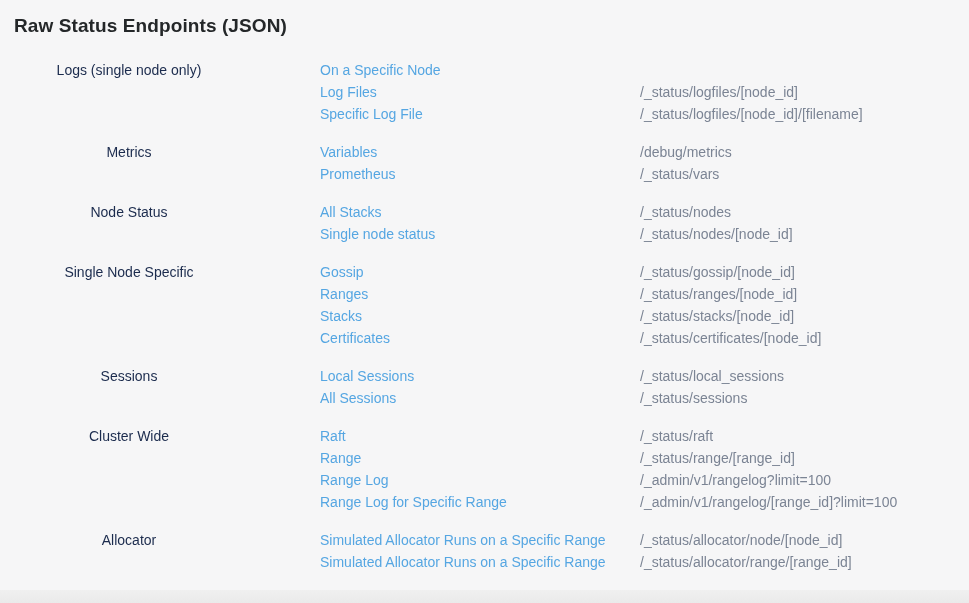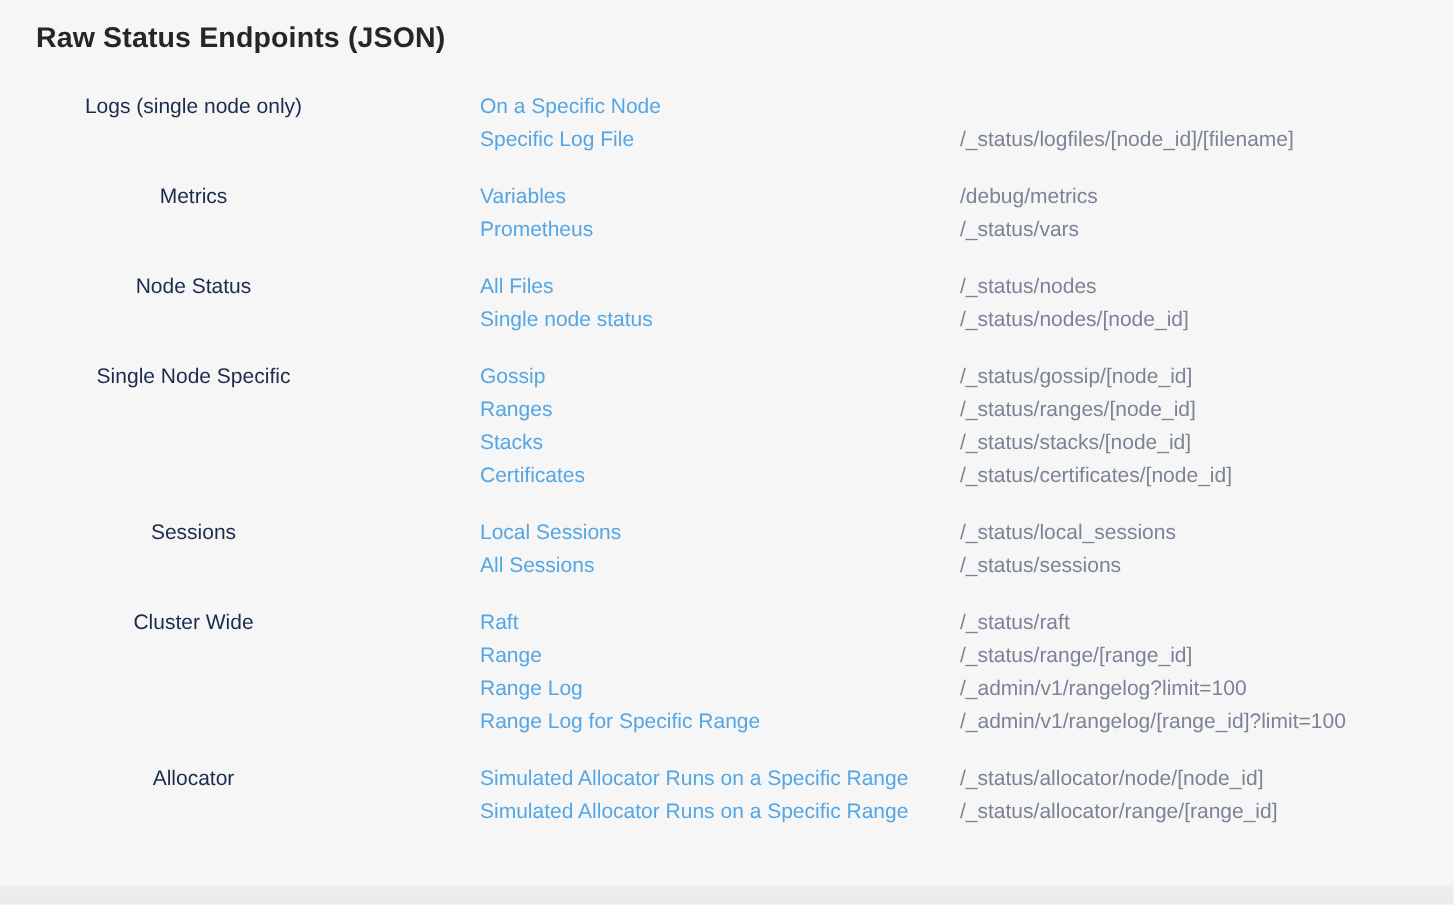--- a/index.html
+++ b/index.html
@@ -14,21 +14,21 @@
   html, body { margin: 0; padding: 0; }
   body {
     width: 969px;
     height: 603px;
     background: var(--bg);
     font-family: "Liberation Sans", sans-serif;
     overflow: hidden;
     position: relative;
   }
   .page-title {
-    padding: 13px 0 0 24px;
+    padding: 13px 0 0 14px;
     font-size: 19px;
     line-height: 26px;
     font-weight: 600;
     color: var(--title);
     letter-spacing: 0.1px;
   }
   .endpoints-list {
     margin-top: 20px;
   }
   .section {
@@ -76,20 +76,24 @@
 <div class="page-title">Raw Status Endpoints (JSON)</div>
 
 <div class="endpoints-list">
     <div class="section">
       <div class="category">Logs (single node only)</div>
       <div class="rows">
         <div class="row">
           <a class="link" href="#">On a Specific Node</a>
         </div>
         <div class="row">
+          <a class="link" href="#">Log Files</a>
+          <div class="path">/_status/logfiles/[node_id]</div>
+        </div>
+        <div class="row">
           <a class="link" href="#">Specific Log File</a>
           <div class="path">/_status/logfiles/[node_id]/[filename]</div>
         </div>
       </div>
     </div>
     <div class="section">
       <div class="category">Metrics</div>
       <div class="rows">
         <div class="row">
           <a class="link" href="#">Variables</a>
@@ -98,21 +102,21 @@
         <div class="row">
           <a class="link" href="#">Prometheus</a>
           <div class="path">/_status/vars</div>
         </div>
       </div>
     </div>
     <div class="section">
       <div class="category">Node Status</div>
       <div class="rows">
         <div class="row">
-          <a class="link" href="#">All Files</a>
+          <a class="link" href="#">All Stacks</a>
           <div class="path">/_status/nodes</div>
         </div>
         <div class="row">
           <a class="link" href="#">Single node status</a>
           <div class="path">/_status/nodes/[node_id]</div>
         </div>
       </div>
     </div>
     <div class="section">
       <div class="category">Single Node Specific</div>

